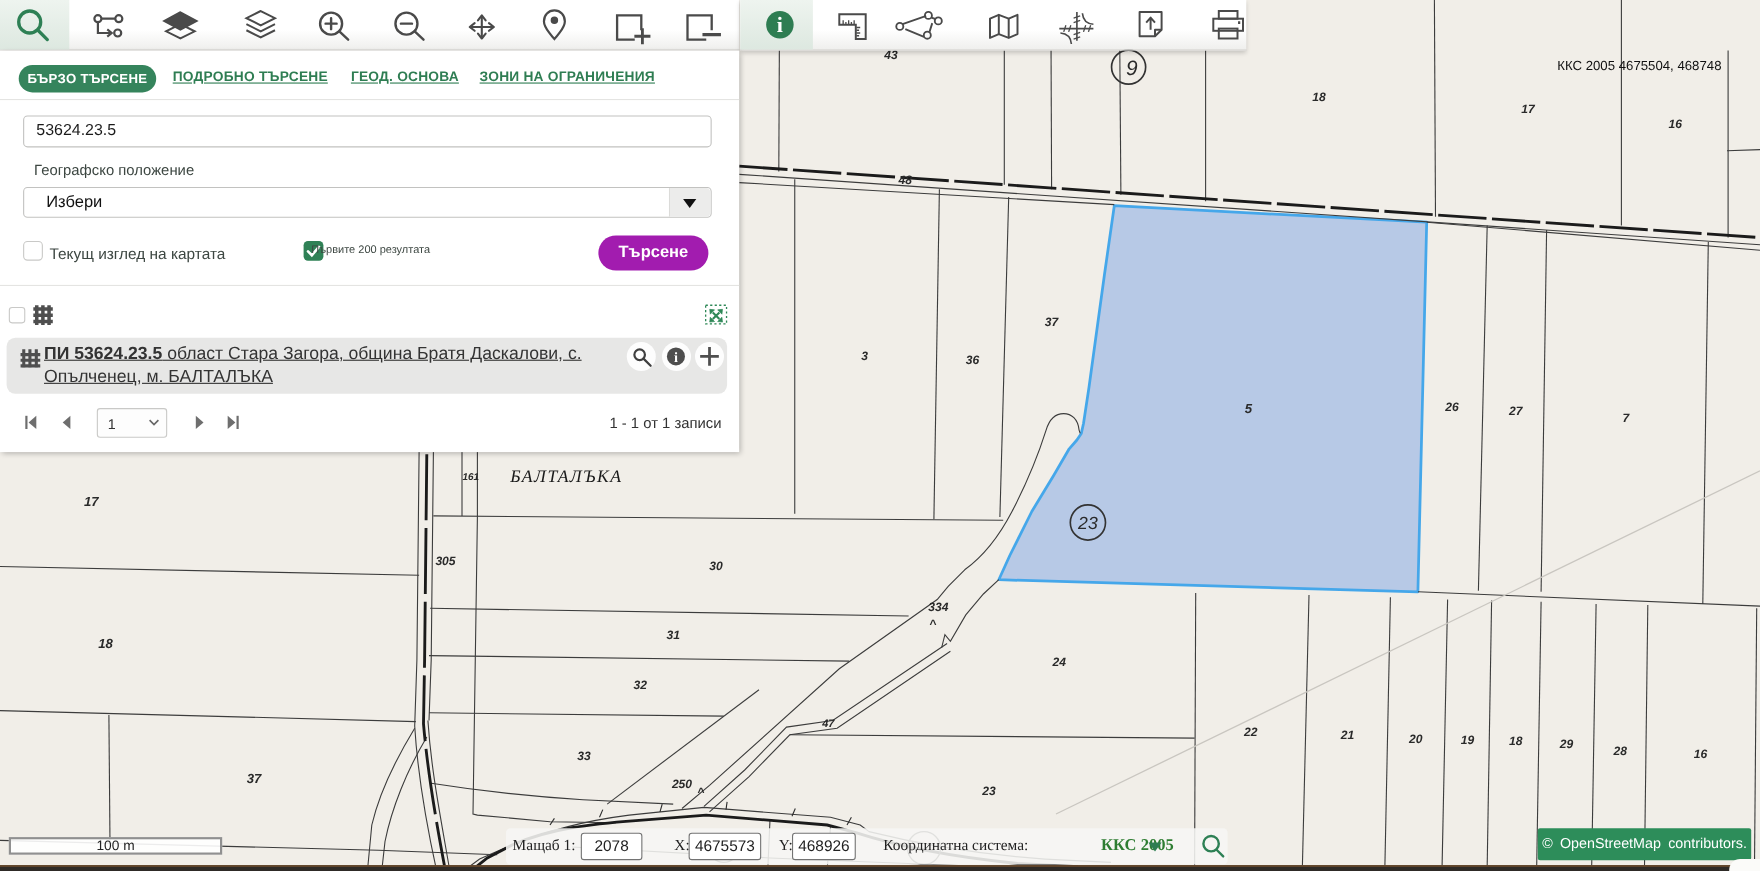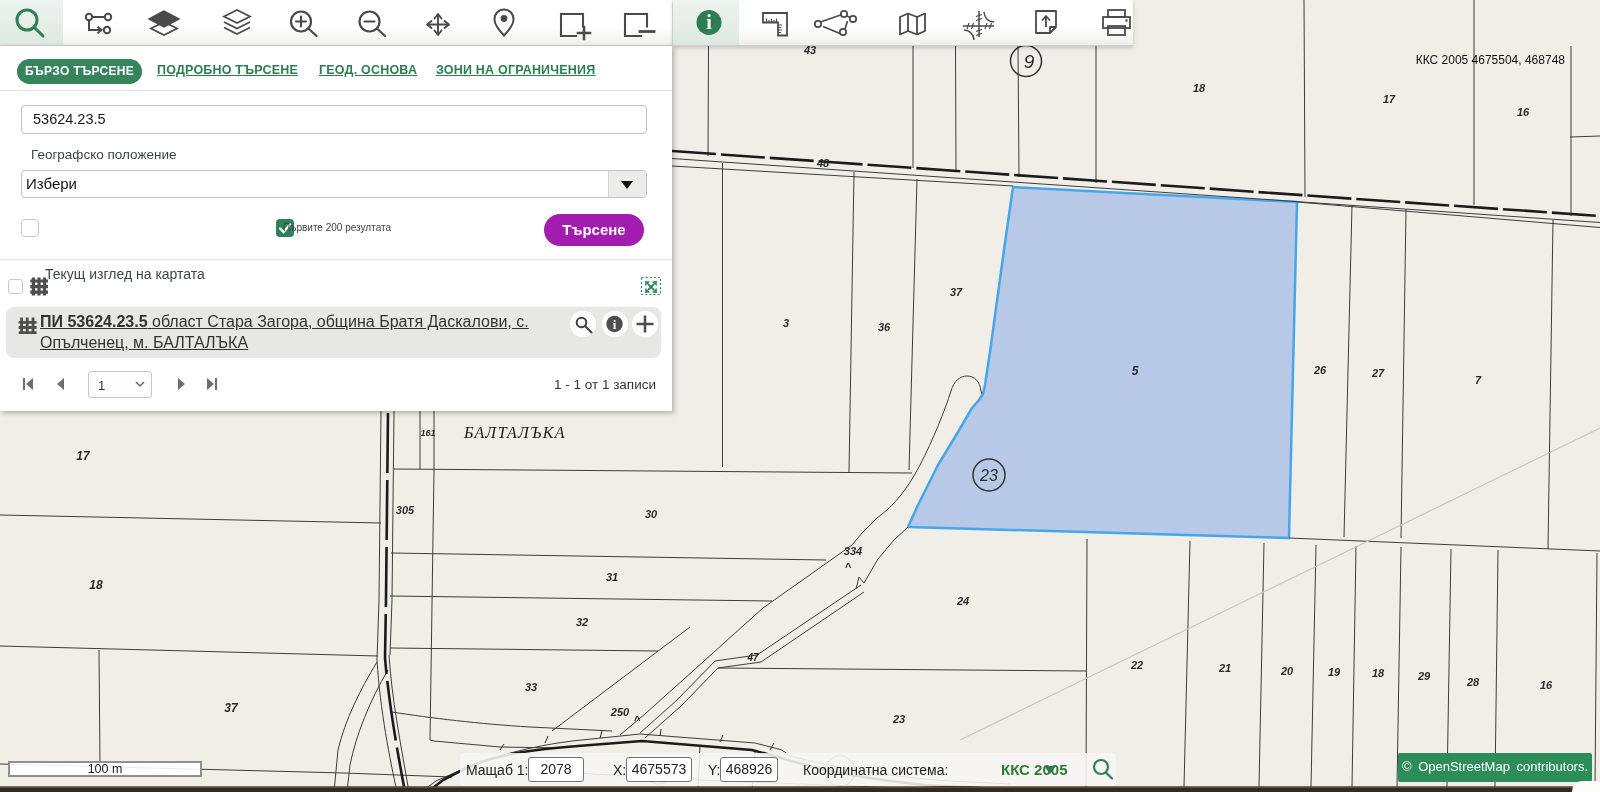--- a/index.html
+++ b/index.html
@@ -13,36 +13,36 @@
   #tbarR .tile { width:66px; }
   #panel { position:absolute; left:0; top:46px; width:672px; height:365px; background:#ffffff; box-shadow:2px 2px 5px rgba(0,0,0,0.28); }
   .tab { position:absolute; font-weight:bold; font-size:12.5px; color:#2e7d52; letter-spacing:0.2px;text-decoration:underline; }
   #pill { position:absolute; left:17px; top:13px; width:125px; height:25px; background:#35845c; border-radius:13px;
           color:#fff; font-weight:bold; font-size:12px; text-align:center; line-height:25px; letter-spacing:0.3px; }
   .sep { position:absolute; left:0; width:672px; height:1px; background:#e4e4e2; }
   #inp1 { position:absolute; left:21px; top:59px; width:626px; height:29px; border:1px solid #c2c2c0; border-radius:4px; background:#fff;
           font-size:14.5px; color:#1a1a1a; line-height:27px; padding-left:11px; }
   .lbl { position:absolute; font-size:13.5px; color:#3d4742; }
   #sel1 { position:absolute; left:21px; top:124px; width:626px; height:28px; border:1px solid #c2c2c0; border-radius:4px; background:#fff;
-          font-size:15px; color:#111; line-height:26px; padding-left:4px; }
+          font-size:15px; color:#111; line-height:26px; padding-left:20px; }
   #sel1 .arr { position:absolute; right:13px; top:10px; width:0; height:0; border-left:6.5px solid transparent; border-right:6.5px solid transparent; border-top:8px solid #111; }
   .cb { position:absolute; width:18px; height:18px; border:1.5px solid #c9c9c7; border-radius:4px; background:#fff; }
   .cbg { position:absolute; width:18px; height:18px; border-radius:4px; background:#2f8156; }
   #btn { position:absolute; left:544px; top:168px; width:100px; height:32px; background:#a21caf; border-radius:16px;
          color:#fff; font-weight:bold; font-size:15px; text-align:center; line-height:32px; }
   #resrow { position:absolute; left:6px; top:261px; width:655px; height:51px; background:#e7e7e6; border-radius:8px; }
   #restext { position:absolute; left:34px; top:5px; width:540px; font-size:16px; color:#333; line-height:20.5px;text-decoration:underline; }
   #wm { position:absolute; left:56px; top:308px; font-size:47px; font-weight:bold; letter-spacing:4.5px;
         color:rgba(255,255,255,0.08); -webkit-text-stroke:2.2px rgba(195,77,72,0.6); }
   #pgtext { position:absolute; right:16px; top:331px; font-size:13.5px; color:#333; }
   #pgsel { position:absolute; left:88px; top:325px; width:64px; height:27px; border:1px solid #c9c9c7; border-radius:3px; background:#fdfdfd; }
   #scalebar { position:absolute; left:8px; top:761px; width:194px; height:16px; background:rgba(255,255,255,0.9); border:2px solid #909090;
               font-size:12.5px; color:#222; text-align:center; line-height:12px; }
   #bbar { position:absolute; left:460px; top:753px; width:656px; height:33px; background:rgba(246,246,244,0.88); border-radius:4px; }
-  .btxt { position:absolute; top:9px; font-size:14px; color:#222; white-space:nowrap; }
+  .btxt { position:absolute; top:9px; font-size:14px; color:#222; white-space:nowrap;font-family:Liberation Serif, serif; }
   .bbox { position:absolute; top:4px; height:25px; background:#fff; border:1px solid #737373; border-radius:3px;
           font-size:14px; color:#222; text-align:center; }
   #osm { position:absolute; left:1398px; top:753px; width:194px; height:29px; background:#2d8d5a; border-radius:2px; word-spacing:3px;
          color:#fff; font-size:13px; text-align:center; line-height:28px; }
 </style>
 </head>
 <body>
 <div id="stage">
   <svg id="mapsvg" width="1600" height="792" viewBox="0 0 1600 792">
     <rect x="0" y="0" width="1600" height="792" fill="#f1eee8"></rect>
@@ -317,21 +317,21 @@
   <div id="panel">
     <div id="pill">БЪРЗО ТЪРСЕНЕ</div>
     <div class="tab" style="left:157px; top:17px;">ПОДРОБНО ТЪРСЕНЕ</div>
     <div class="tab" style="left:319px; top:17px;">ГЕОД. ОСНОВА</div>
     <div class="tab" style="left:436px; top:17px;">ЗОНИ НА ОГРАНИЧЕНИЯ</div>
     <div class="sep" style="top:44px;"></div>
     <div id="inp1">53624.23.5</div>
     <div class="lbl" style="left:4px; top:101px;margin-left:27px;">Географско положение</div>
     <div id="sel1">Избери<span style="position:absolute; right:0; top:0; width:38px; height:26px; background:#ececeb; border-left:1px solid #d5d5d3; border-radius:0 4px 4px 0;"></span><span class="arr"></span></div>
     <div class="cb" style="left:21px; top:173px;"></div>
-    <div class="lbl" style="left:45px; top:176px; font-size:14px;margin-top:44px;">Текущ изглед на картата</div>
+    <div class="lbl" style="left:45px; top:176px; font-size:14px;">Текущ изглед на картата</div>
     <div class="cbg" style="left:276px; top:173px;"><svg width="18" height="18">
           <path d="M4,9.5 L7.5,13 L14,5.5" stroke="#fff" stroke-width="2.4" fill="none" stroke-linecap="round"></path>
         </svg></div>
     <div class="lbl" style="left:283px; top:176px; font-size:10px;">Първите 200 резултата</div>
     <div id="btn">Търсене</div>
     <div class="sep" style="top:213px;"></div>
     <div class="cb" style="left:8px; top:233px; width:15px; height:15px; border-radius:3px;"></div>
     <div id="resrow">
       <div id="restext"><b>ПИ 53624.23.5</b> област Стара Загора, община Братя Даскалови, с.<br>Опълченец, м. БАЛТАЛЪКА</div>
     </div>

